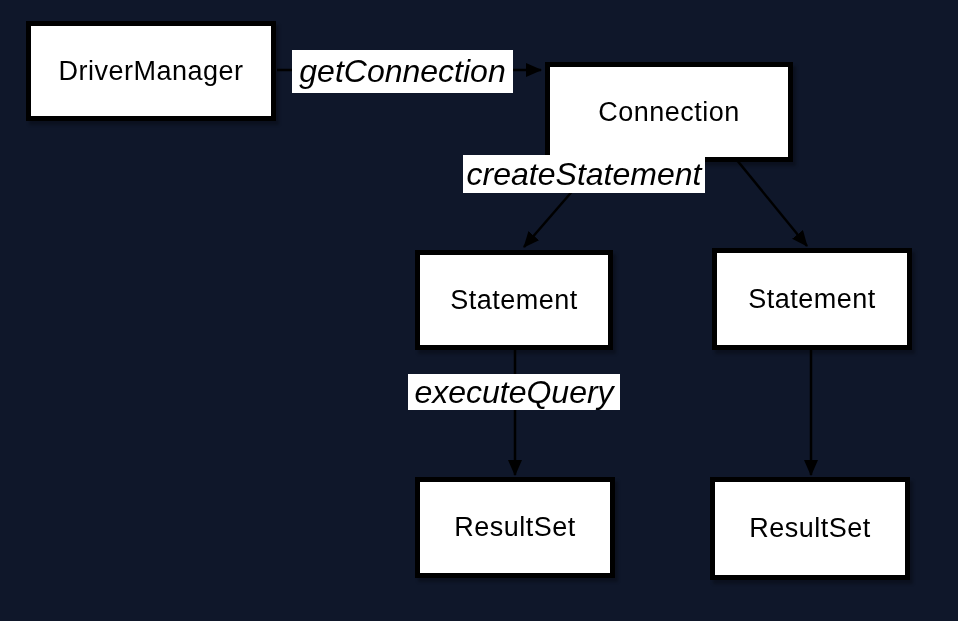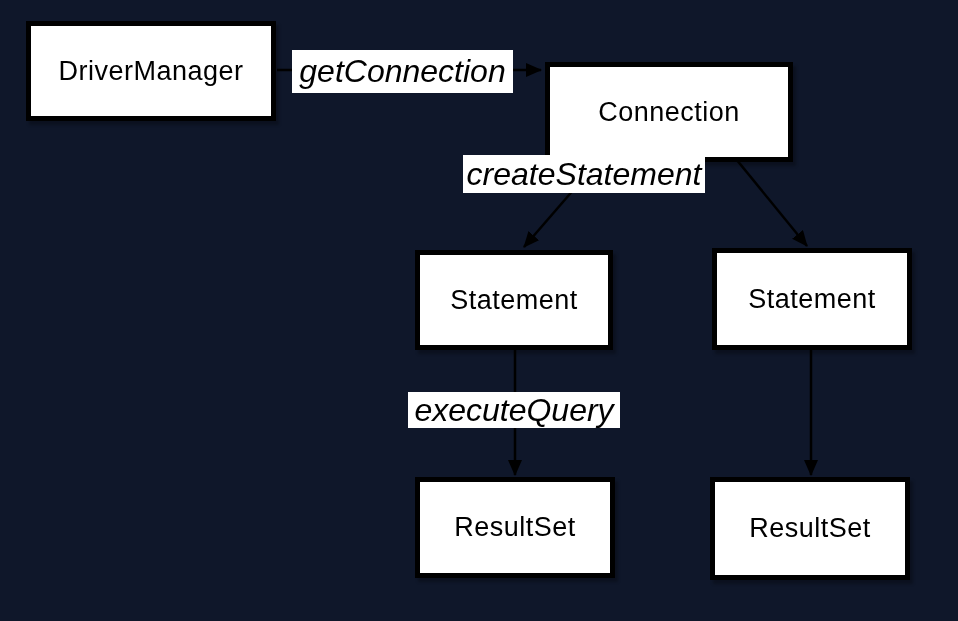--- a/index.html
+++ b/index.html
@@ -50,21 +50,21 @@
   
   #node-driver-manager  { left: 26px;  top: 21px;  width: 250px; height: 100px; }
   #node-connection      { left: 545px; top: 21px;  width: 248px; height: 100px; margin-top: 41px; }
   #node-statement-left  { left: 415px; top: 250px; width: 198px; height: 100px; }
   #node-statement-right { left: 712px; top: 248px; width: 200px; height: 102px; }
   #node-resultset-left  { left: 415px; top: 477px; width: 200px; height: 101px; }
   #node-resultset-right { left: 710px; top: 477px; width: 200px; height: 103px; }
   
   #label-get-connection   { left: 292px; top: 50px;  width: 221px; height: 43px; }
   #label-create-statement { left: 463px; top: 155px; width: 242px; height: 38px; text-align: center; }
-  #label-execute-query    { left: 408px; top: 392px; width: 212px; height: 36px; font-style: italic; }
+  #label-execute-query    { left: 408px; top: 374px; width: 212px; height: 36px; font-style: italic; }
 </style>
 </head>
 <body>
 
 <div class="canvas">
 
   <svg class="edges-layer" viewBox="0 0 958 621" xmlns="http://www.w3.org/2000/svg">
     <defs>
       <marker id="arrowhead" markerUnits="userSpaceOnUse" markerWidth="18" markerHeight="16" refX="15" refY="7" orient="auto">
         <path d="M0,0 L16,7 L0,14 Z" fill="#000000"></path>

